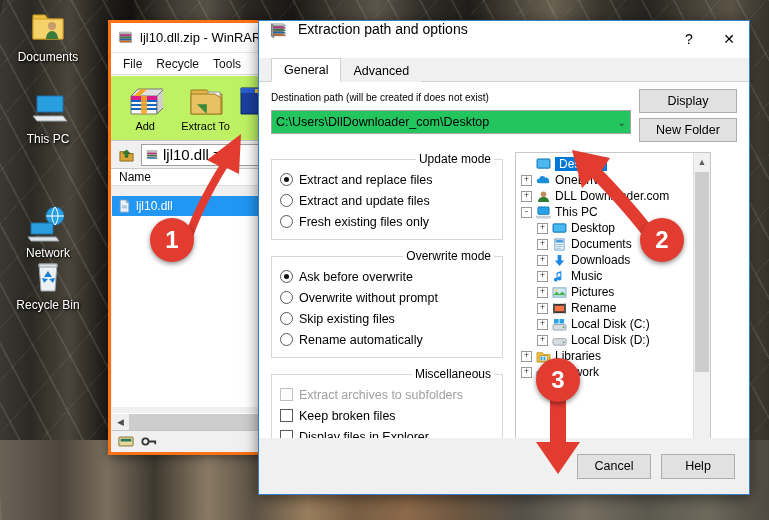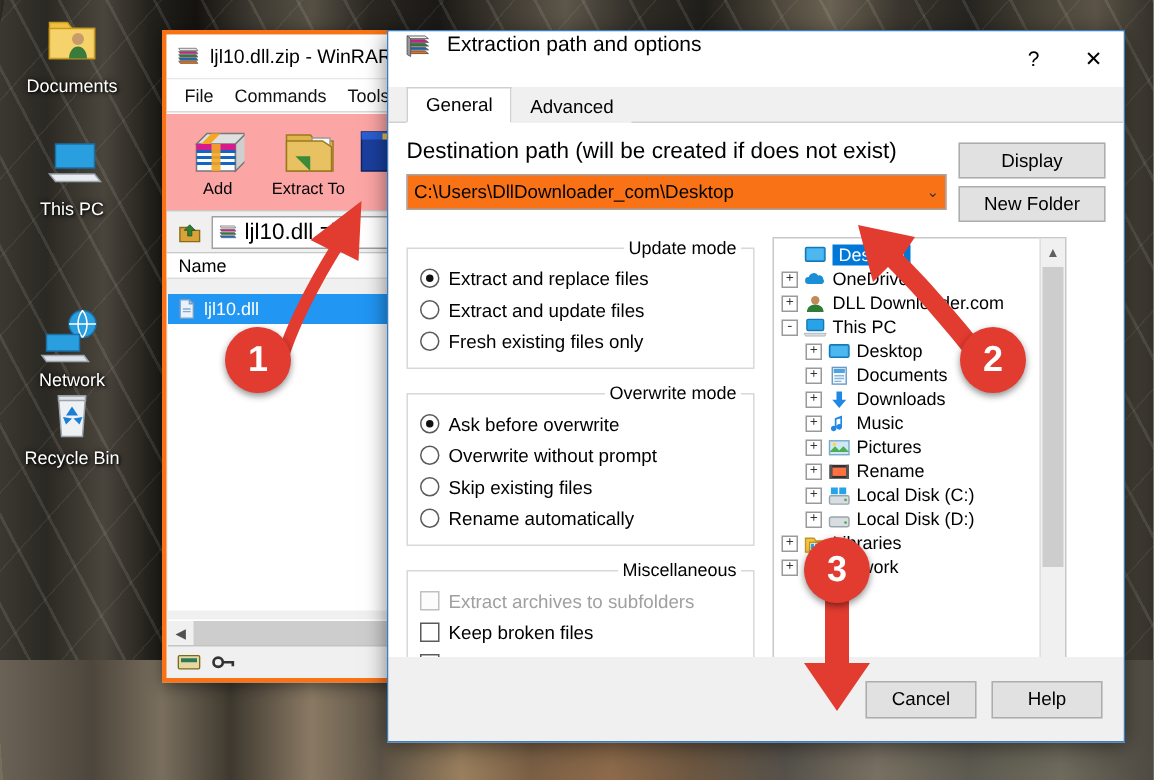--- a/index.html
+++ b/index.html
@@ -62,21 +62,21 @@
     padding-left:6px; white-space:nowrap;
     border-bottom:1px solid #e8e8e8;
   }
   #winrar-title .t{ font-size:13px; color:#000; margin-left:6px; }
   #winrar-menu{
     height:22px; background:#fff; display:flex; align-items:center;
     gap:14px; padding-left:12px; font-size:12px; color:#111;
     border-bottom:1px solid #d9d9d9;
   }
   #winrar-toolbar{
-    height:66px; background:#fca5a5; display:flex; align-items:flex-start;
+    height:66px; background:#bef264; display:flex; align-items:flex-start;
     padding:4px 0 16px 4px; border-bottom:1px solid #c8c8c8;
     border-top:1px solid #fff;
   }
   .tbtn{ width:62px; text-align:center; font-size:11px; color:#000; padding-top:2px;}
   .tbtn .ico{ height:38px; display:flex; align-items:center; justify-content:center;}
   #winrar-addrbar{
     height:28px; background:#f0f0f0; display:flex; align-items:center;
     padding:2px 3px; gap:3px; border-bottom:1px solid #c8c8c8;
   }
   .upbtn{
@@ -142,24 +142,24 @@
   .tab{
     height:23px; padding:0 12px; font-size:12.5px; color:#000;
     display:flex; align-items:center; background:#f0f0f0; position:relative; z-index:2;
   }
   .tab.active{ background:#fff; border:1px solid #d0d0d0; border-bottom:1px solid #fff; height:24px;}
 
   #dlg-body{
     position:absolute; left:0; right:0; top:61px; bottom:56px;
     background:#fff; padding:10px 12px 0 12px;
   }
-  .lbl{ font-size:15px; color:#000; }
+  .lbl{ font-size:10px; color:#000; }
   #path-row{ display:flex; gap:8px; margin-top:7px; align-items:flex-start; }
   #path-combo{
-    flex:1; height:24px; border:1px solid #a5a5a5; background:#f97316;
+    flex:1; height:24px; border:1px solid #a5a5a5; background:#22c55e;
     display:flex; align-items:center; padding:0 4px; font-size:12.5px; color:#000;
   }
   #path-combo .val{ flex:1; overflow:hidden; white-space:nowrap; }
   .side-btns{ display:flex; flex-direction:column; gap:5px; width:98px; margin-top:-21px;}
   .btn{
     height:24px; background:#e1e1e1; border:1px solid #adadad;
     font-size:12.5px; color:#000; display:flex; align-items:center; justify-content:center;
     cursor:default;
   }
 
@@ -293,21 +293,21 @@
       <path d="M2 5h11l1 1.5H3z" fill="#d81b8c" stroke="#666" stroke-width=".5"></path>
       <path d="M2 7h11l1 1.5H3z" fill="#2e7d32" stroke="#666" stroke-width=".5"></path>
       <path d="M2 9h11l1 1.5H3z" fill="#1565c0" stroke="#666" stroke-width=".5"></path>
       <path d="M2 11h11l1 1.5H3z" fill="#ef6c00" stroke="#666" stroke-width=".5"></path>
     </svg>
     <span class="t">ljl10.dll.zip - WinRAR</span>
   </div>
 
   <div id="winrar-menu">
     <span>File</span>
-    <span>Commands</span>
+    <span>Recycle</span>
     <span>Tools</span>
   </div>
 
   <div id="winrar-toolbar">
     <div class="tbtn">
       <span class="ico">
         <svg width="36" height="34" viewBox="0 0 36 34">
           <path d="M4 12h26v18H4z" fill="#fafafa" stroke="#777"></path>
           <path d="M4 12l7-7h26l-7 7z" fill="#e0e0e0" stroke="#777"></path>
           <path d="M30 12l7-7v18l-7 7z" fill="#cfcfcf" stroke="#777"></path>

